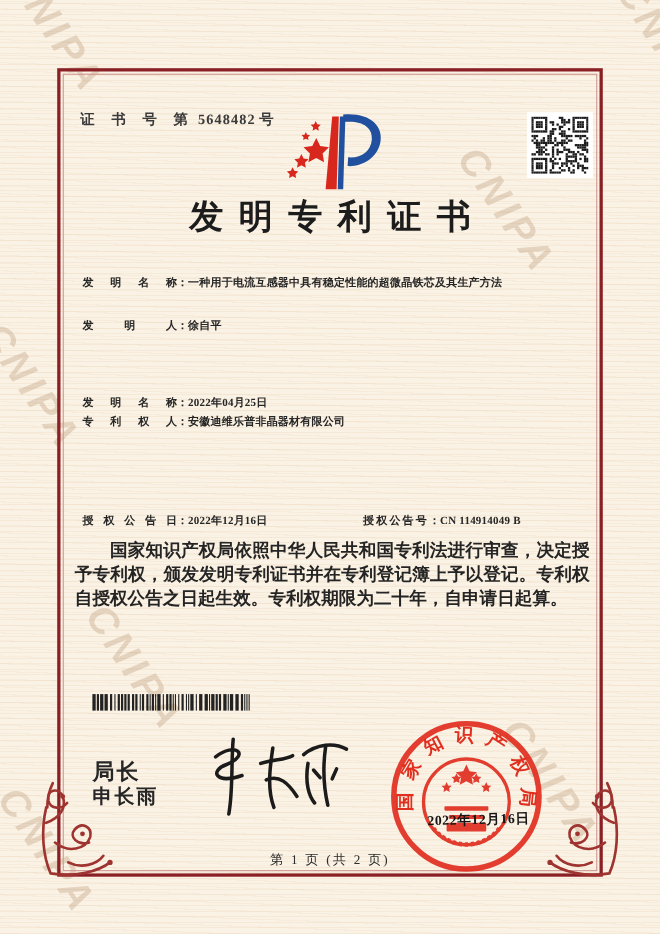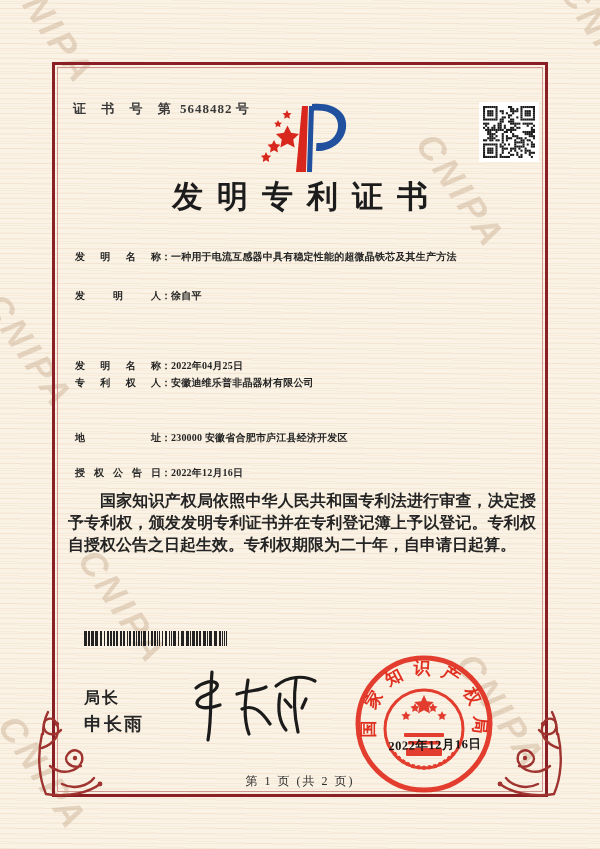--- a/index.html
+++ b/index.html
@@ -49,21 +49,21 @@
   .pair2{position:absolute;left:255px;top:0;white-space:nowrap}
   .pair2 .lbl2{letter-spacing:2px}
 
   .paras{position:absolute;left:68px;top:490px;width:468px;font-size:16px;line-height:22px;
     text-align:justify;font-weight:700;color:#242424}
   .paras p{text-indent:2em}
 
   .barcode{position:absolute;left:84px;top:631px;height:15px;display:flex;align-items:stretch}
   .barcode i{display:block;background:#222}
 
-  .sig-title{position:absolute;left:84px;top:688px;font-size:16px;font-weight:bold;letter-spacing:2px}
+  .sig-title{position:absolute;left:84px;top:688px;font-size:20px;font-weight:bold;letter-spacing:2px}
   .sig-name{position:absolute;left:84px;top:712px;font-size:18px;font-weight:bold;letter-spacing:2px}
   .sig-script{position:absolute;left:184px;top:664px}
 
   .seal{position:absolute;left:349px;top:649px}
   .seal-date{position:absolute;left:362px;top:737px;width:146px;text-align:center;
     font-size:12.5px;font-weight:bold;color:#151515;letter-spacing:.5px;transform:rotate(-1.5deg)}
 
   .flourish{position:absolute;z-index:4}
   .fl-left{left:34px;top:700px}
   .fl-right{left:466px;top:700px;transform:scaleX(-1)}
@@ -420,25 +420,25 @@
     </div>
     <div class="row r2">
       <span class="lbl">发明人</span><span class="colon">：</span><span class="val">徐自平</span>
     </div>
     <div class="row r4">
       <span class="lbl">发明名称</span><span class="colon">：</span><span class="val">2022年04月25日</span>
     </div>
     <div class="row r5">
       <span class="lbl">专利权人</span><span class="colon">：</span><span class="val">安徽迪维乐普非晶器材有限公司</span>
     </div>
-    <div class="row r6">
-      <span class="lbl">地址</span><span class="colon">：</span><span class="val">230000  安徽省合肥市庐江县经济开发区</span>
-    </div>
     <div class="row r7">
       <span class="lbl">授权公告日</span><span class="colon">：</span><span class="val">2022年12月16日</span>
+      <span class="pair2">
+        <span class="lbl2">授权公告号</span><span class="colon">：</span><span class="val">CN 114914049 B</span>
+      </span>
     </div>
 
     <div class="paras">
       <p>国家知识产权局依照中华人民共和国专利法进行审查，决定授予专利权，颁发发明专利证书并在专利登记簿上予以登记。专利权自授权公告之日起生效。专利权期限为二十年，自申请日起算。</p>
     </div>
 
     <div class="barcode" id="barcode">
         <i style="width: 3px; margin-right: 1px;"></i>
         <i style="width: 2px; margin-right: 1px;"></i>
         <i style="width: 3px; margin-right: 1px;"></i>

